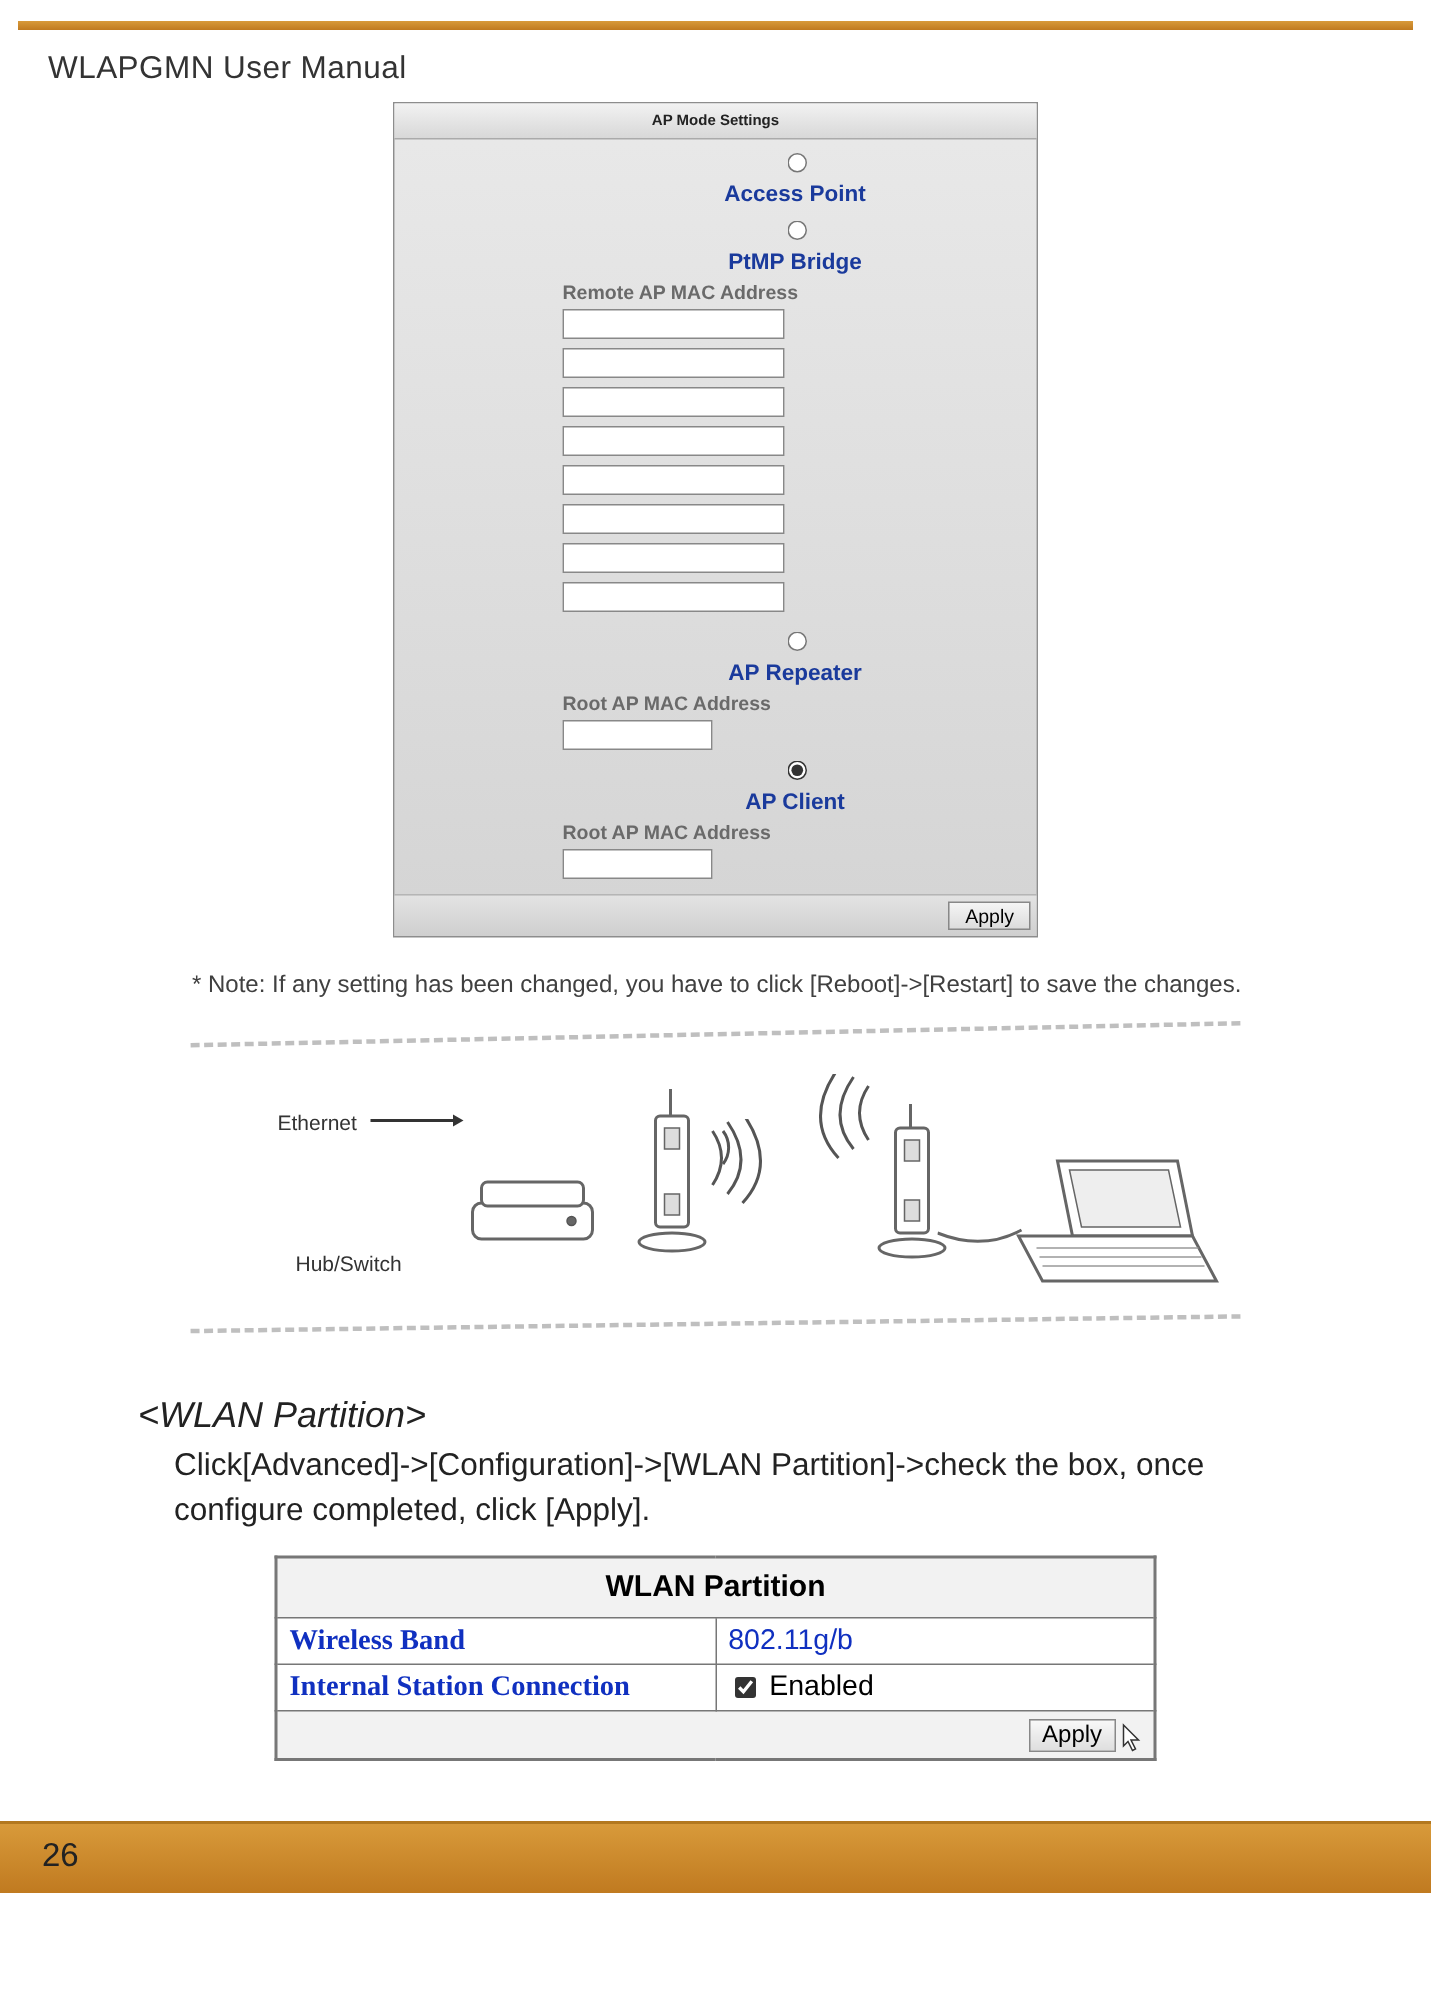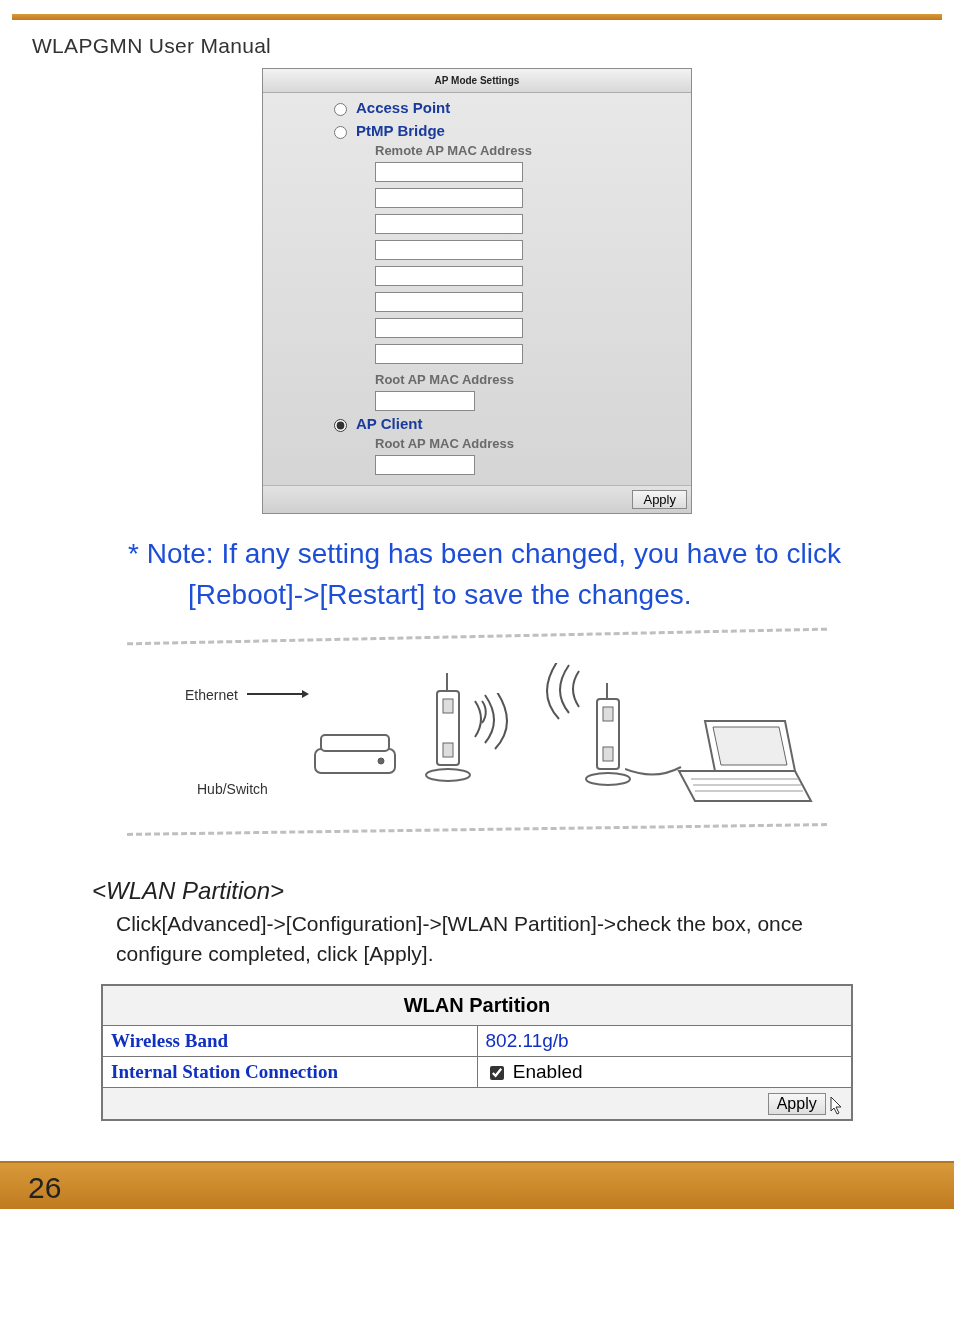--- a/index.html
+++ b/index.html
@@ -40,21 +40,22 @@
     padding: 6px 0;
     color: #222;
     background: linear-gradient(#f2f2f2, #d8d8d8);
     border-bottom: 1px solid #aaa;
   }
   .ap-body { padding: 2px 0 10px 0; }
   .radio-row {
     display: flex;
     align-items: center;
     gap: 6px;
-    padding: 4px 0 2px 66px;
+    padding: 4px 0 2px 106px;
+    flex-direction: column;
   }
   .radio-label {
     font-weight: bold;
     color: #1a3a9c;
     font-size: 15px;
   }
   .sub-label {
     font-size: 13px;
     color: #6a6a6a;
     padding: 2px 0 4px 112px;
@@ -95,22 +96,22 @@
     background: linear-gradient(#f5f5f5, #dcdcdc);
     cursor: pointer;
   }
   input[type=radio] {
     width: 13px; height: 13px;
     accent-color: #333;
   }
 
   
   .note {
-    font-size: 28px;
-    color: #1d4ed8;
+    font-size: 16px;
+    color: #404040;
     margin: 20px 60px 8px 128px;
     line-height: 1.45;
     text-indent: -60px;
     padding-left: 60px;
   }
 
   
   .diagram {
     width: 700px;
     height: 200px;
@@ -163,21 +164,21 @@
   }
   .section-body {
     font-size: 21px;
     color: #222;
     margin: 2px 60px 16px 116px;
     line-height: 1.4;
   }
 
   
   .wlan-table {
-    width: 752px;
+    width: 588px;
     margin: 6px auto 20px auto;
     border: 2px solid #777;
     border-collapse: collapse;
     font-family: Arial, sans-serif;
   }
   .wlan-table th {
     text-align: center;
     font-size: 20px;
     font-weight: bold;
     background: #f2f2f2;
@@ -226,21 +227,21 @@
     margin-top: 40px;
     height: 48px;
     background: linear-gradient(#d89a3a, #c07a20);
     border-top: 2px solid #b3781f;
     position: relative;
   }
   .page-num {
     position: absolute;
     left: 28px;
     top: 8px;
-    font-size: 30px;
+    font-size: 22px;
     color: #222;
   }
 </style>
 </head>
 <body>
 
 <div class="page">
   <div class="top-rule"></div>
   <div class="header-title">WLAPGMN User Manual</div>
 
@@ -261,20 +262,24 @@
         <input type="text" style="">
         <input type="text" style="">
         <input type="text" style="">
         <input type="text" style="">
         <input type="text" style="">
         <input type="text" style="">
         <input type="text" style="">
         <input type="text" style="">
       </div>
 
+      <div class="radio-row">
+        <input type="radio" name="apmode" style="">
+        <span class="radio-label">AP Repeater</span>
+      </div>
       <div class="sub-label">Root AP MAC Address</div>
       <div class="single-input">
         <input type="text" style="">
       </div>
 
       <div class="radio-row">
         <input type="radio" name="apmode" checked="" style="">
         <span class="radio-label">AP Client</span>
       </div>
       <div class="sub-label">Root AP MAC Address</div>

